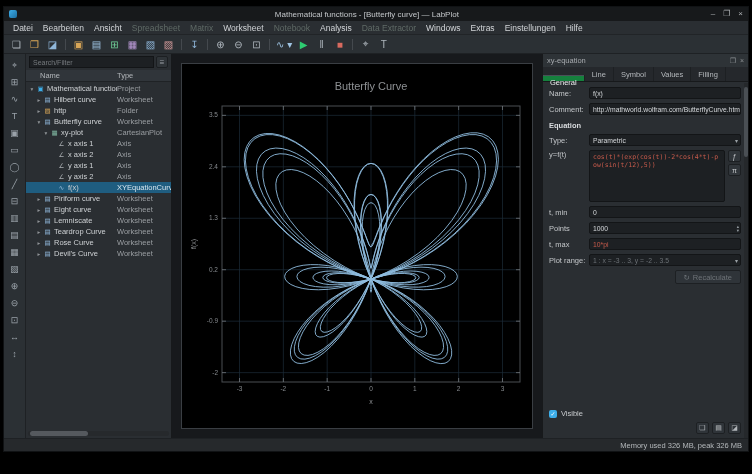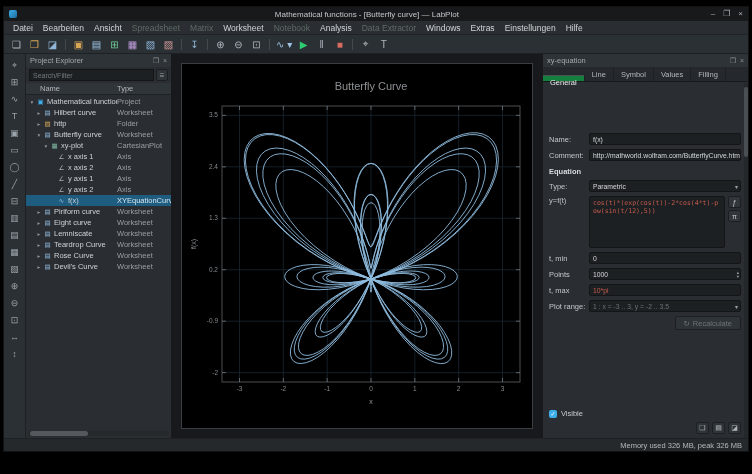--- a/index.html
+++ b/index.html
@@ -54,21 +54,21 @@
   .hthumb{position:absolute;left:2px;top:0;width:58px;height:5px;background:#55595e;border-radius:3px;}
   
   .worksheet-area{flex:1;background:#17191c;display:flex;align-items:center;justify-content:center;min-width:0;}
   .page{width:352px;height:366px;background:#000;border:1px solid #3a3e43;position:relative;}
   .page svg{position:absolute;left:0;top:0;}
   
   .props{width:206px;background:#2a2e32;border-left:1px solid #17191b;display:flex;flex-direction:column;flex-shrink:0;position:relative;}
   .tabbar{height:15px;display:flex;background:#25282c;border-bottom:1px solid #17191b;flex-shrink:0;}
   .tab{padding:0 7px;font-size:7.5px;color:#b4b8bc;line-height:15px;border-right:1px solid #1d2023;}
   .tab.active{background:#15803d;color:#eceeef;box-shadow:inset 0 1px 0 #4a5058;margin-top:8px;}
-  .form{flex:1;display:flex;flex-direction:column;padding:5px 7px 4px 6px;min-height:0;margin-top:46px;}
+  .form{flex:1;display:flex;flex-direction:column;padding:5px 7px 4px 6px;min-height:0;}
   .frow{display:flex;align-items:center;margin-bottom:4px;}
   .flabel{width:40px;flex-shrink:0;font-size:7.5px;color:#c3c6c9;}
   .finput{flex:1;height:12px;background:#1d2023;border:1px solid #131517;border-radius:2px;color:#d4d7da;
     font-size:6.8px;padding:0 3px;display:flex;align-items:center;overflow:hidden;white-space:nowrap;}
   .combo{position:relative;padding-right:10px;}
   .combo .arrow{position:absolute;right:2px;top:2px;font-size:6px;color:#9aa0a5;}
   .section{font-size:7.5px;font-weight:bold;color:#d8dbde;margin:2px 0 4px 0;}
   .eqwrap{display:flex;align-items:flex-start;margin-bottom:4px;}
   .eqarea{flex:1;height:52px;background:#1d2023;border:1px solid #131517;border-radius:2px;padding:2px 3px;
     font-size:6.5px;line-height:8px;color:#c65a4b;font-family:"DejaVu Sans Mono",monospace;word-break:break-all;overflow:hidden;}
@@ -172,27 +172,20 @@
         <span class="ts-icon">▦</span>
         <span class="ts-icon">▧</span>
         <span class="ts-icon">⊕</span>
         <span class="ts-icon">⊖</span>
         <span class="ts-icon">⊡</span>
         <span class="ts-icon">↔</span>
         <span class="ts-icon">↕</span>
       </div>
 
     <div class="explorer">
-      <div class="dock-header">
-        <span class="dh-title">Project Explorer</span>
-        <span class="dh-btns">
-          <span class="dh-btn">❐</span>
-          <span class="dh-btn">×</span>
-        </span>
-      </div>
       <div class="search-row">
         <input class="search-input" readonly="" placeholder="Search/Filter" style="">
         <span class="filter-btn">≡</span>
       </div>
       <div class="cols">
         <span class="col-name">Name</span>
         <span class="col-type">Type</span>
       </div>
       <div class="tree" id="tree">
           <div class="trow" style="padding-left: 2px;">

